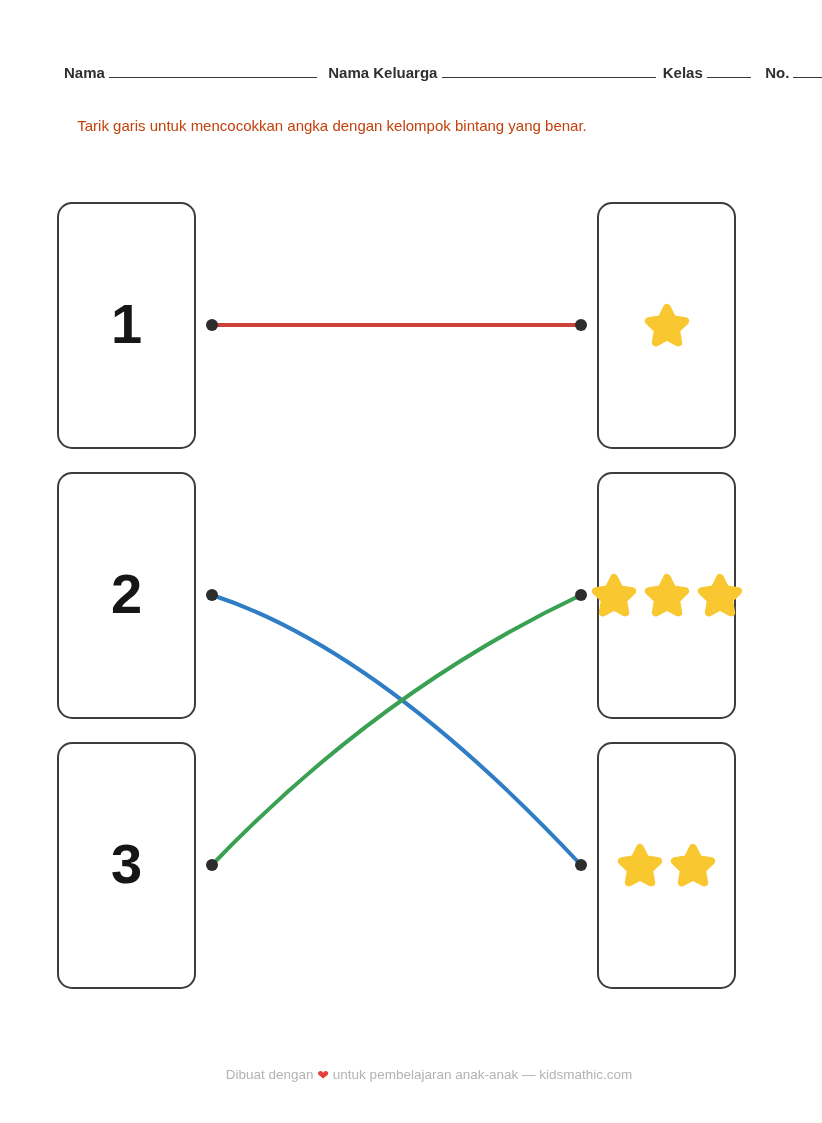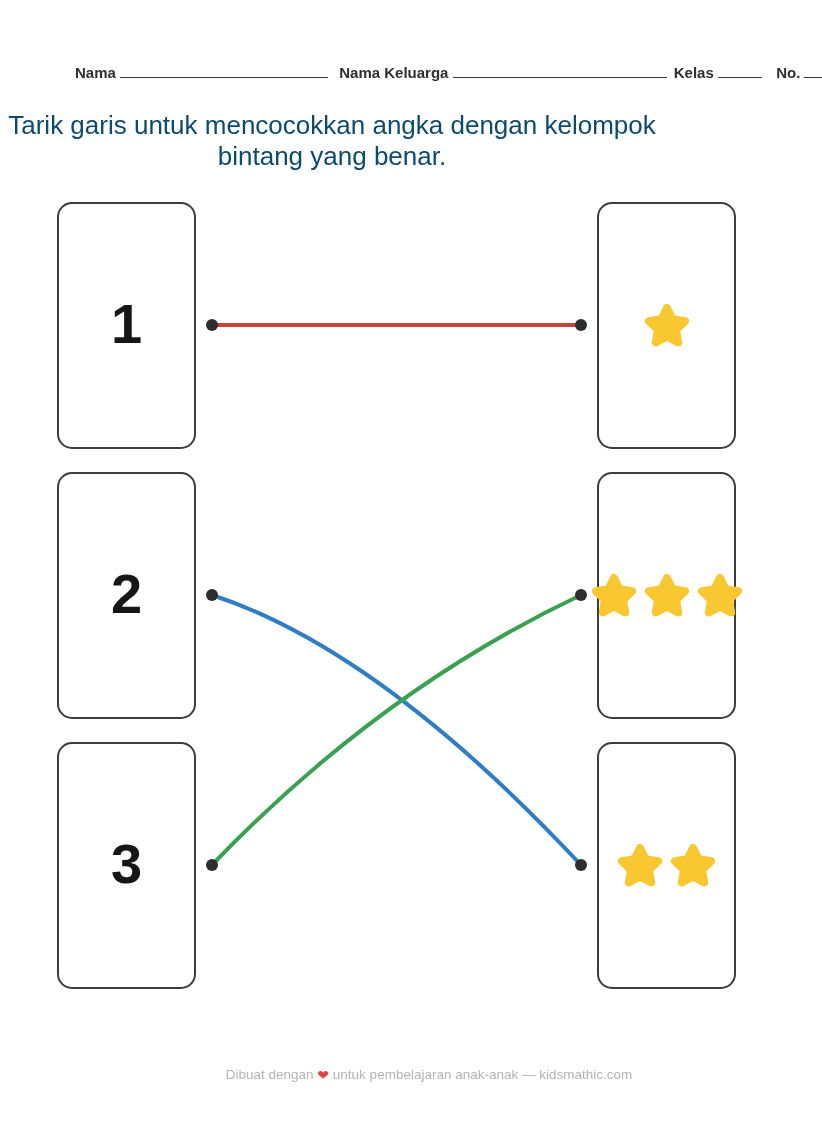--- a/index.html
+++ b/index.html
@@ -2,35 +2,35 @@
 <html><head>
 <meta charset="utf-8">
 <style>
   html,body{margin:0;padding:0;background:#ffffff;}
   .page{
     position:relative;width:822px;height:1123px;background:#ffffff;
     font-family:"Liberation Sans",sans-serif;overflow:hidden;
   }
   
   .header-row{
-    position:absolute;left:75px;right:0;top:64px;height:24px;
+    position:absolute;left:64px;right:0;top:64px;height:24px;
     white-space:nowrap;font-size:15px;font-weight:600;color:#2f2f2f;
   }
   .field-label{display:inline;}
   .field-line{
     display:inline-block;height:1px;border-bottom:1.5px solid #3a3a3a;
   }
   .line-nama{width:208px;margin-right:7px;}
   .line-keluarga{width:214px;margin-right:3px;}
   .line-kelas{width:44px;margin-right:10px;}
   .line-no{width:48px;}
   
   .title{
     position:absolute;top:110px;left:0;width:664px;text-align:center;
-    font-size:26px;line-height:31px;color:#0c4a6e;font-weight:400;
+    font-size:15px;line-height:31px;color:#c2410c;font-weight:400;
   }
   .title-inner{display:inline-block;max-width:670px;}
   
   .card{
     position:absolute;width:139px;height:247px;background:#ffffff;
     border:2px solid #3d3d3d;border-radius:15px;box-sizing:border-box;
     display:flex;align-items:center;justify-content:center;
   }
   .card-l1{left:57px;top:202px;}
   .card-l2{left:57px;top:472px;}

